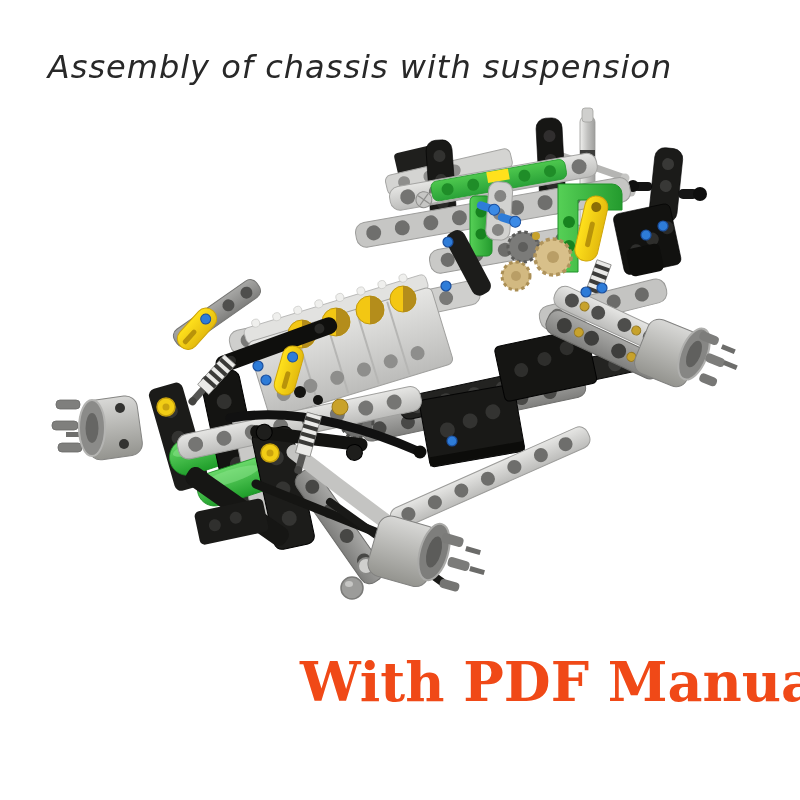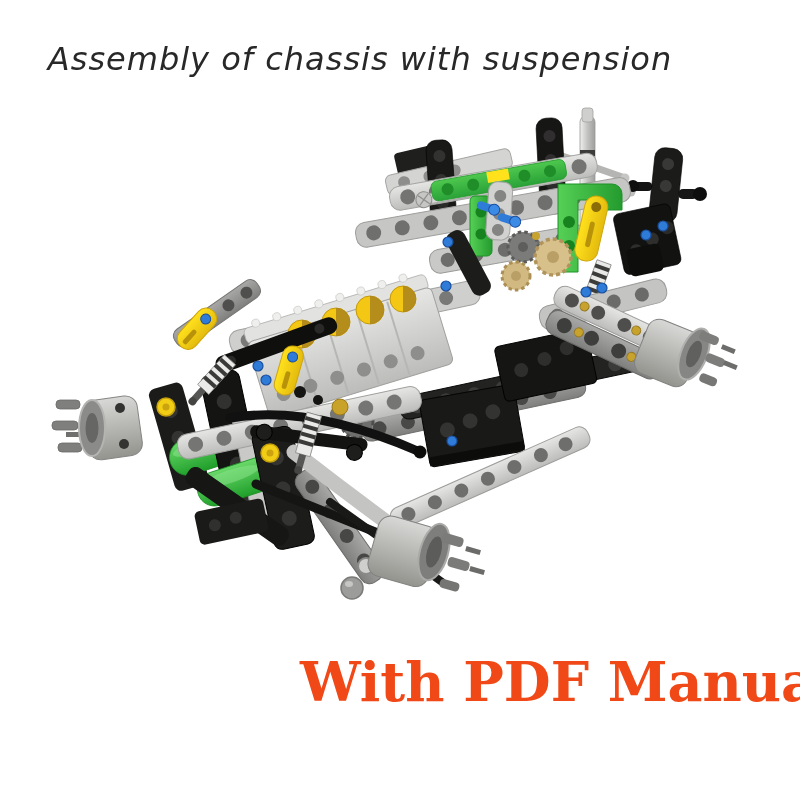--- a/index.html
+++ b/index.html
@@ -1,21 +1,21 @@
 <!DOCTYPE html>
 <html><head>
 <meta charset="utf-8">
 <style>
   html,body{margin:0;padding:0;}
   body{
     width:800px;height:800px;background:#ffffff;overflow:hidden;position:relative;
     font-family:"DejaVu Sans","Liberation Sans",sans-serif;
   }
   .caption{
-    position:absolute;top:40px;left:30px;width:660px;
+    position:absolute;top:48px;left:30px;width:660px;
     text-align:center;font-style:italic;font-weight:400;
     font-size:32px;line-height:1.2;letter-spacing:1px;color:#282828;
     font-family:"DejaVu Sans","Liberation Sans",sans-serif;
   }
   .footer-text{
     position:absolute;top:650px;left:300px;width:470px;
     font-family:"DejaVu Serif","Liberation Serif",serif;
     font-weight:700;font-size:54px;letter-spacing:0px;color:#f04917;
     white-space:nowrap;
   }

